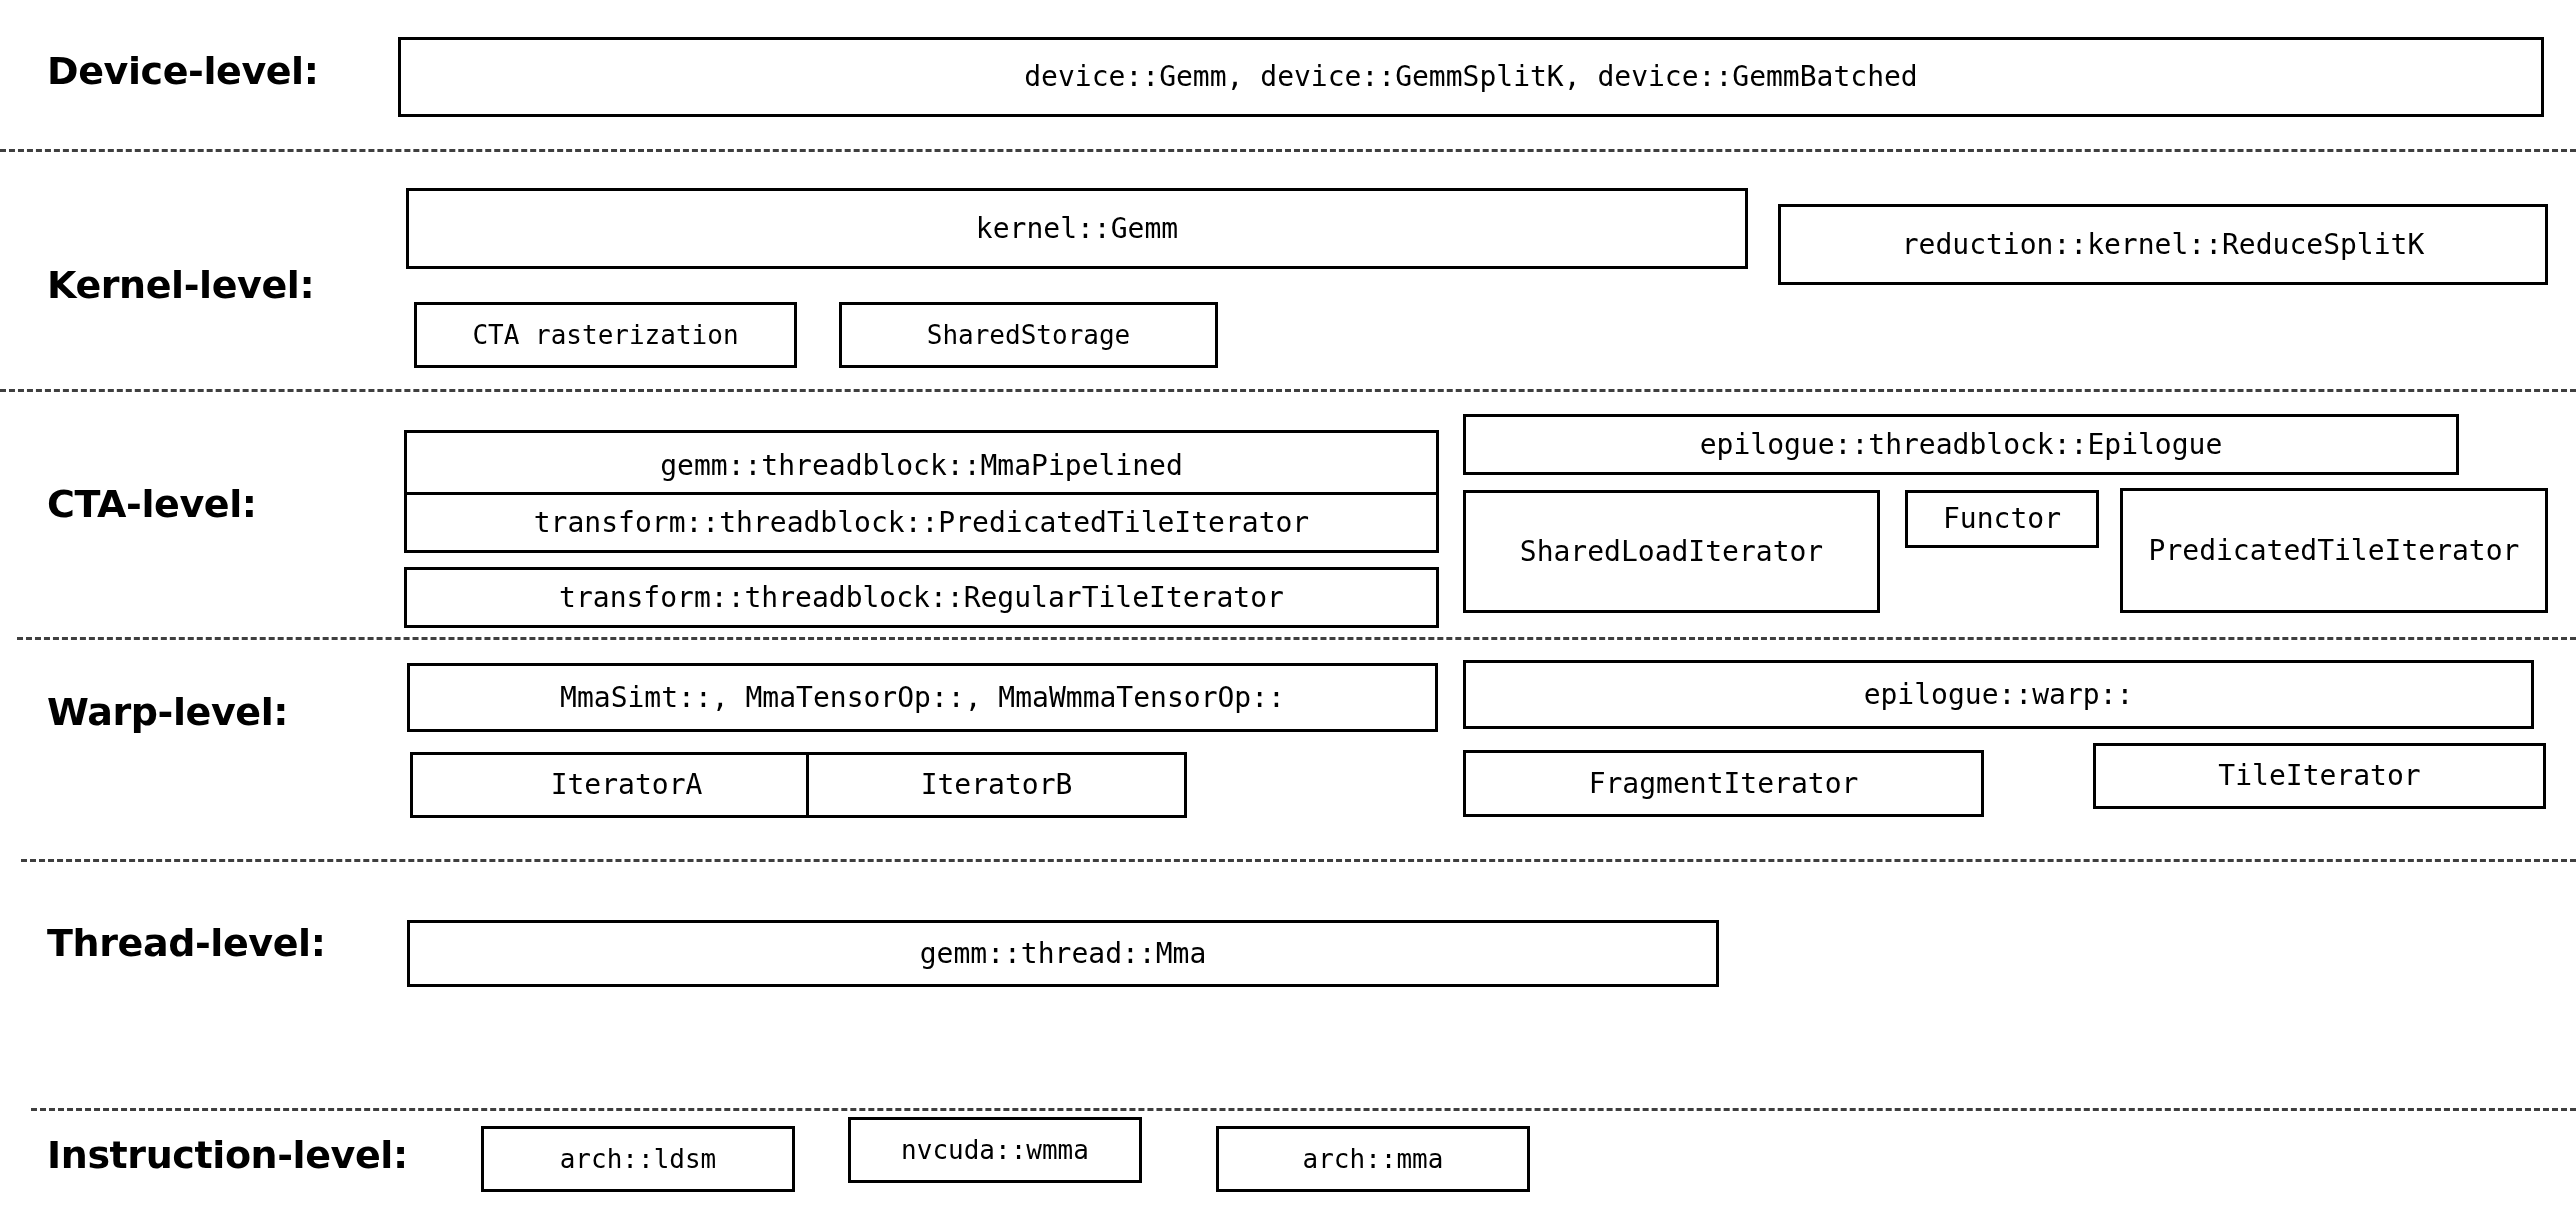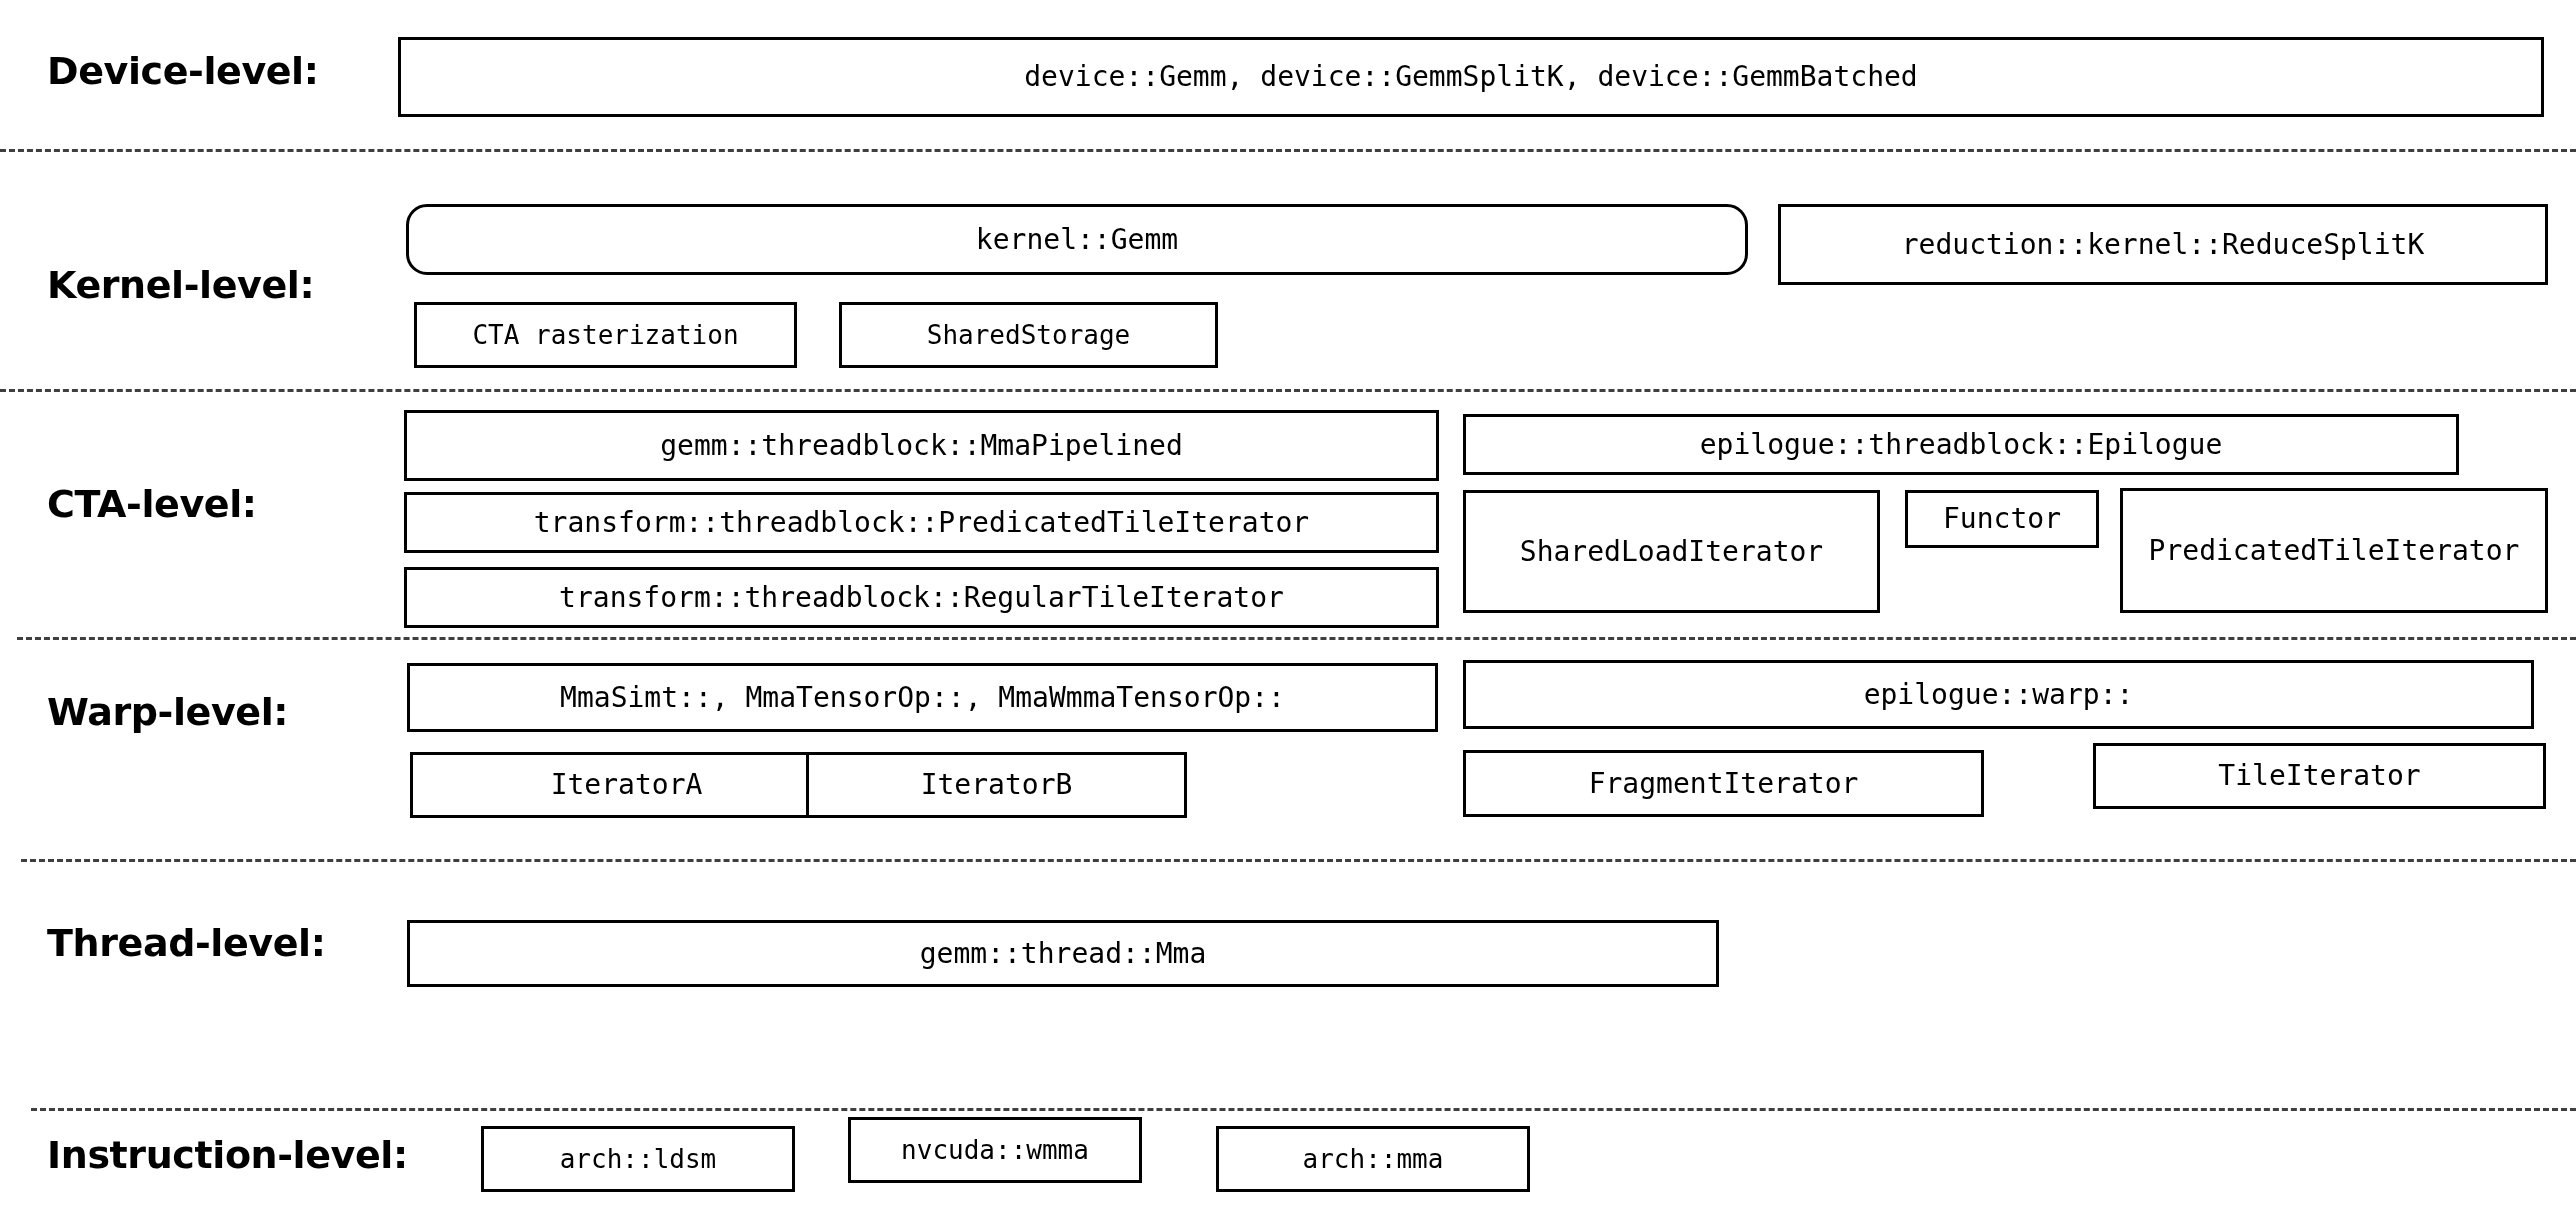--- a/index.html
+++ b/index.html
@@ -68,29 +68,29 @@
   <div class="row-label" style="left:47px;  top:485px;">CTA-level:</div>
 
   <div class="row-label" style="left:47px;  top:693px;">Warp-level:</div>
 
   <div class="row-label" style="left:47px;  top:924px;">Thread-level:</div>
 
   <div class="row-label" style="left:47px;  top:1136px;">Instruction-level:</div>
 
   <div class="box" style="left:398px; top:37px; width:2146px; height:80px;">device::Gemm, device::GemmSplitK, device::GemmBatched</div>
 
-  <div class="box" style="left:406px; top:204px; width:1342px; height:71px;border-radius:21px;">kernel::Gemm</div>
+  <div class="box" style="left:406px; top:188px; width:1342px; height:81px;">kernel::Gemm</div>
 
   <div class="box" style="left:1778px; top:204px; width:770px; height:81px;">reduction::kernel::ReduceSplitK</div>
 
   <div class="box small" style="left:414px; top:302px; width:383px; height:66px;">CTA rasterization</div>
 
   <div class="box small" style="left:839px; top:302px; width:379px; height:66px;">SharedStorage</div>
 
-  <div class="box" style="left:404px; top:410px; width:1035px; height:71px;">gemm::threadblock::MmaPipelined</div>
+  <div class="box" style="left:404px; top:430px; width:1035px; height:71px;">gemm::threadblock::MmaPipelined</div>
 
   <div class="box" style="left:1463px; top:414px; width:996px; height:61px;">epilogue::threadblock::Epilogue</div>
 
   <div class="box" style="left:404px; top:492px; width:1035px; height:61px;">transform::threadblock::PredicatedTileIterator</div>
 
   <div class="box" style="left:1463px; top:490px; width:417px; height:123px;">SharedLoadIterator</div>
 
   <div class="box" style="left:1905px; top:490px; width:194px; height:58px;">Functor</div>
 
   <div class="box" style="left:2120px; top:488px; width:428px; height:125px;">PredicatedTileIterator</div>

